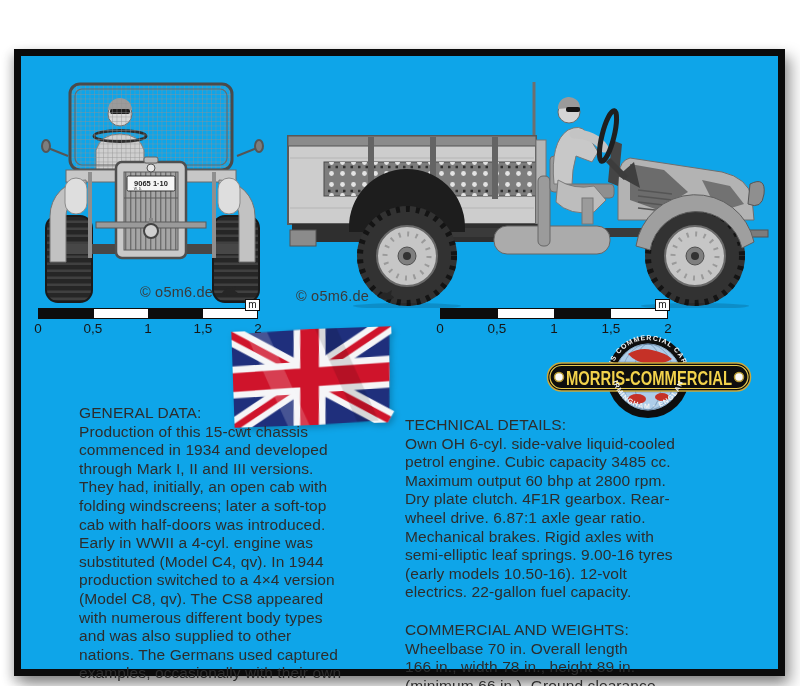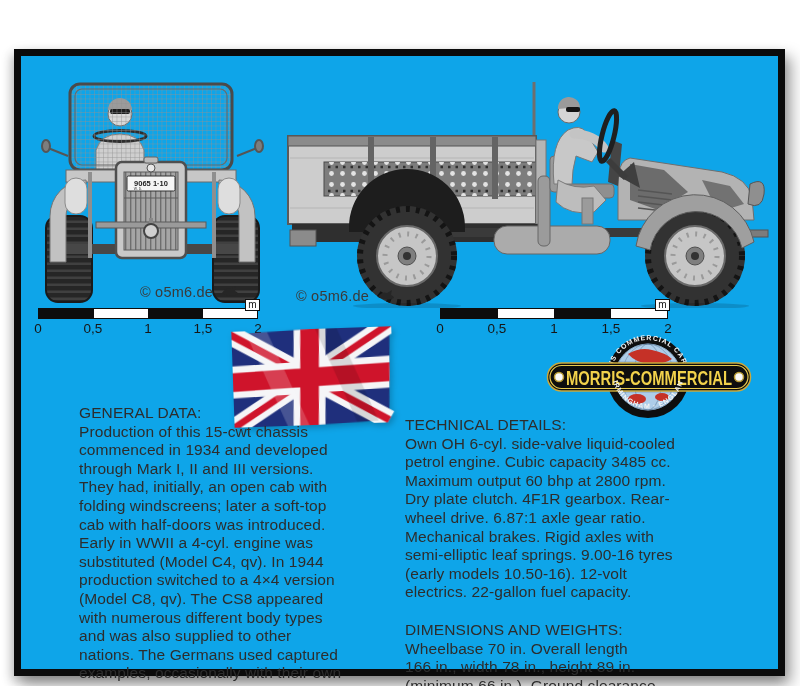--- a/index.html
+++ b/index.html
@@ -324,20 +324,20 @@
     <h2>TECHNICAL DETAILS:</h2>
     <p>Own OH 6-cyl. side-valve liquid-cooled
 petrol engine. Cubic capacity 3485 cc.
 Maximum output 60 bhp at 2800 rpm.
 Dry plate clutch. 4F1R gearbox. Rear-
 wheel drive. 6.87:1 axle gear ratio.
 Mechanical brakes. Rigid axles with
 semi-elliptic leaf springs. 9.00-16 tyres
 (early models 10.50-16). 12-volt
 electrics. 22-gallon fuel capacity.</p>
-    <h2 class="gap">DIMENSIONS AND WEIGHTS:</h2>
+    <h2 class="gap">COMMERCIAL AND WEIGHTS:</h2>
     <p>Wheelbase 70 in. Overall length
 166 in., width 78 in., height 89 in.
 (minimum 66 in.). Ground clearance
 9.5 in. Weight 4500 lb, gross 6720 lb.</p>
   </div>
 
 </div>
 
 </body></html>

